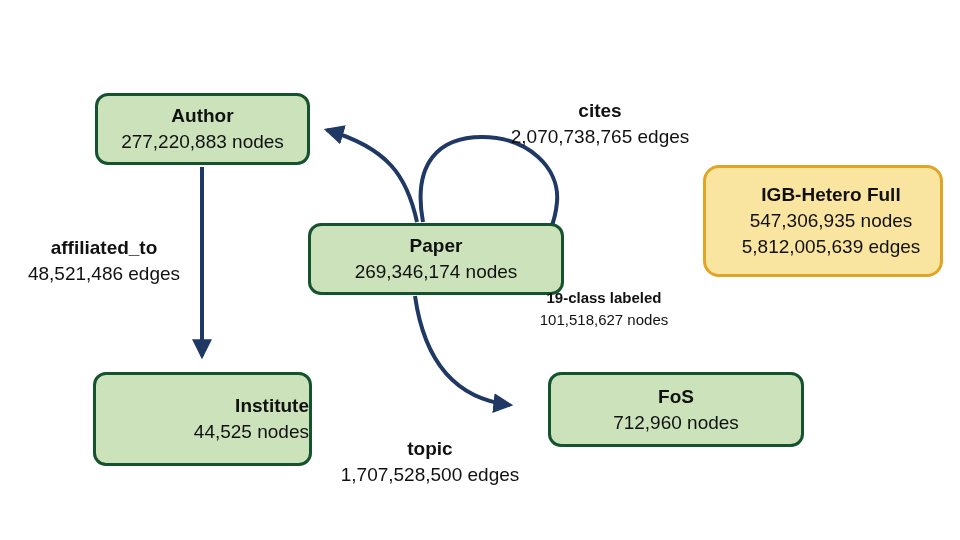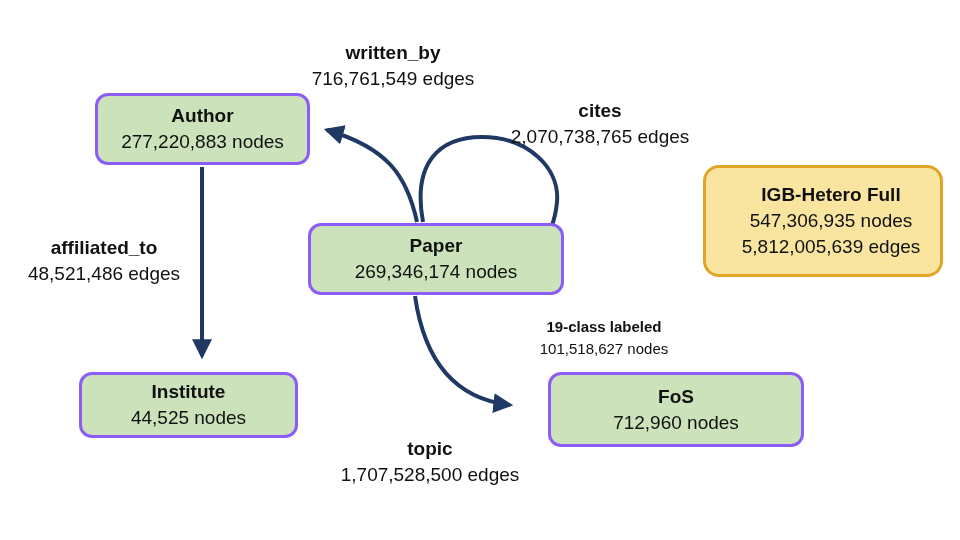--- a/index.html
+++ b/index.html
@@ -14,21 +14,21 @@
   }
   .arrow-layer {
     position: absolute;
     left: 0; top: 0;
     width: 960px; height: 540px;
   }
   .node-box {
     position: absolute;
     box-sizing: border-box;
     background: #cbe2ba;
-    border: 3px solid #8b5cf6;
+    border: 3px solid #14532d;
     border-radius: 13px;
     display: flex;
     flex-direction: column;
     align-items: center;
     justify-content: center;
     text-align: center;
     line-height: 26px;
     font-size: 19px;
   }
   .node-box .title { font-weight: 700; }
@@ -58,21 +58,21 @@
   }
   .edge-label .name { font-weight: 700; }
   .annotation {
     position: absolute;
     transform: translateX(-50%);
     text-align: center;
     font-size: 15px;
     line-height: 22px;
     white-space: nowrap;
   }
-  .annotation .title { font-weight: 700; margin-top: 29px; }
+  .annotation .title { font-weight: 700; }
 </style>
 </head>
 <body>
 
 <div class="stage">
 
   <svg class="arrow-layer" viewBox="0 0 960 540" xmlns="http://www.w3.org/2000/svg">
     <defs>
       <marker id="head" viewBox="0 0 6 6" refX="5" refY="3" markerWidth="5" markerHeight="5" orient="auto-start-reverse">
         <path d="M0,0 L6,3 L0,6 Z" fill="#1f3864"></path>
@@ -91,40 +91,36 @@
   <div class="node-box" style="left:95px; top:93px; width:215px; height:72px;">
     <div class="title">Author</div>
     <div>277,220,883 nodes</div>
   </div>
 
   <div class="node-box" style="left:308px; top:223px; width:256px; height:72px;">
     <div class="title">Paper</div>
     <div>269,346,174 nodes</div>
   </div>
 
-  <div class="node-box" style="left:79px; top:372px; width:219px; height:66px;">
+  <div class="node-box" style="left:93px; top:372px; width:219px; height:94px;align-items:flex-end;">
     <div class="title">Institute</div>
     <div>44,525 nodes</div>
   </div>
 
   <div class="node-box" style="left:548px; top:372px; width:256px; height:75px;">
     <div class="title">FoS</div>
     <div>712,960 nodes</div>
   </div>
 
   <div class="summary-box" style="left:703px; top:165px; width:240px; height:112px;">
     <div class="title">IGB-Hetero Full</div>
     <div>547,306,935 nodes</div>
     <div>5,812,005,639 edges</div>
   </div>
 
-  <div class="edge-label" style="left:393px; top:40px;">
-    <div class="name">written_by</div>
-    <div>716,761,549 edges</div>
-  </div>
 
   <div class="edge-label" style="left:600px; top:98px;">
     <div class="name">cites</div>
     <div>2,070,738,765 edges</div>
   </div>
 
   <div class="edge-label" style="left:104px; top:235px;">
     <div class="name">affiliated_to</div>
     <div>48,521,486 edges</div>
   </div>

